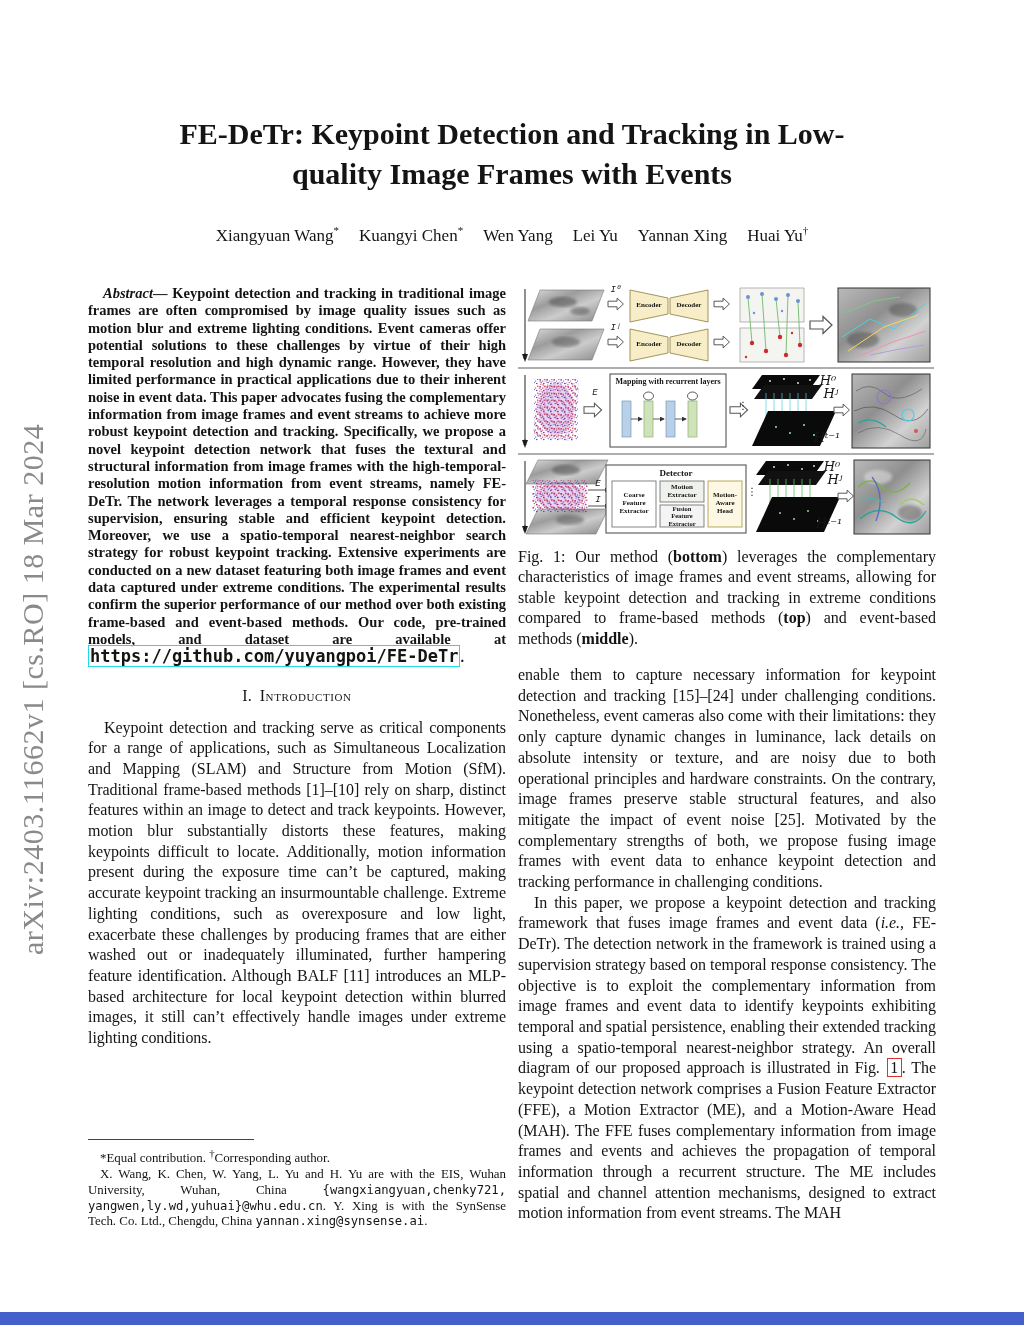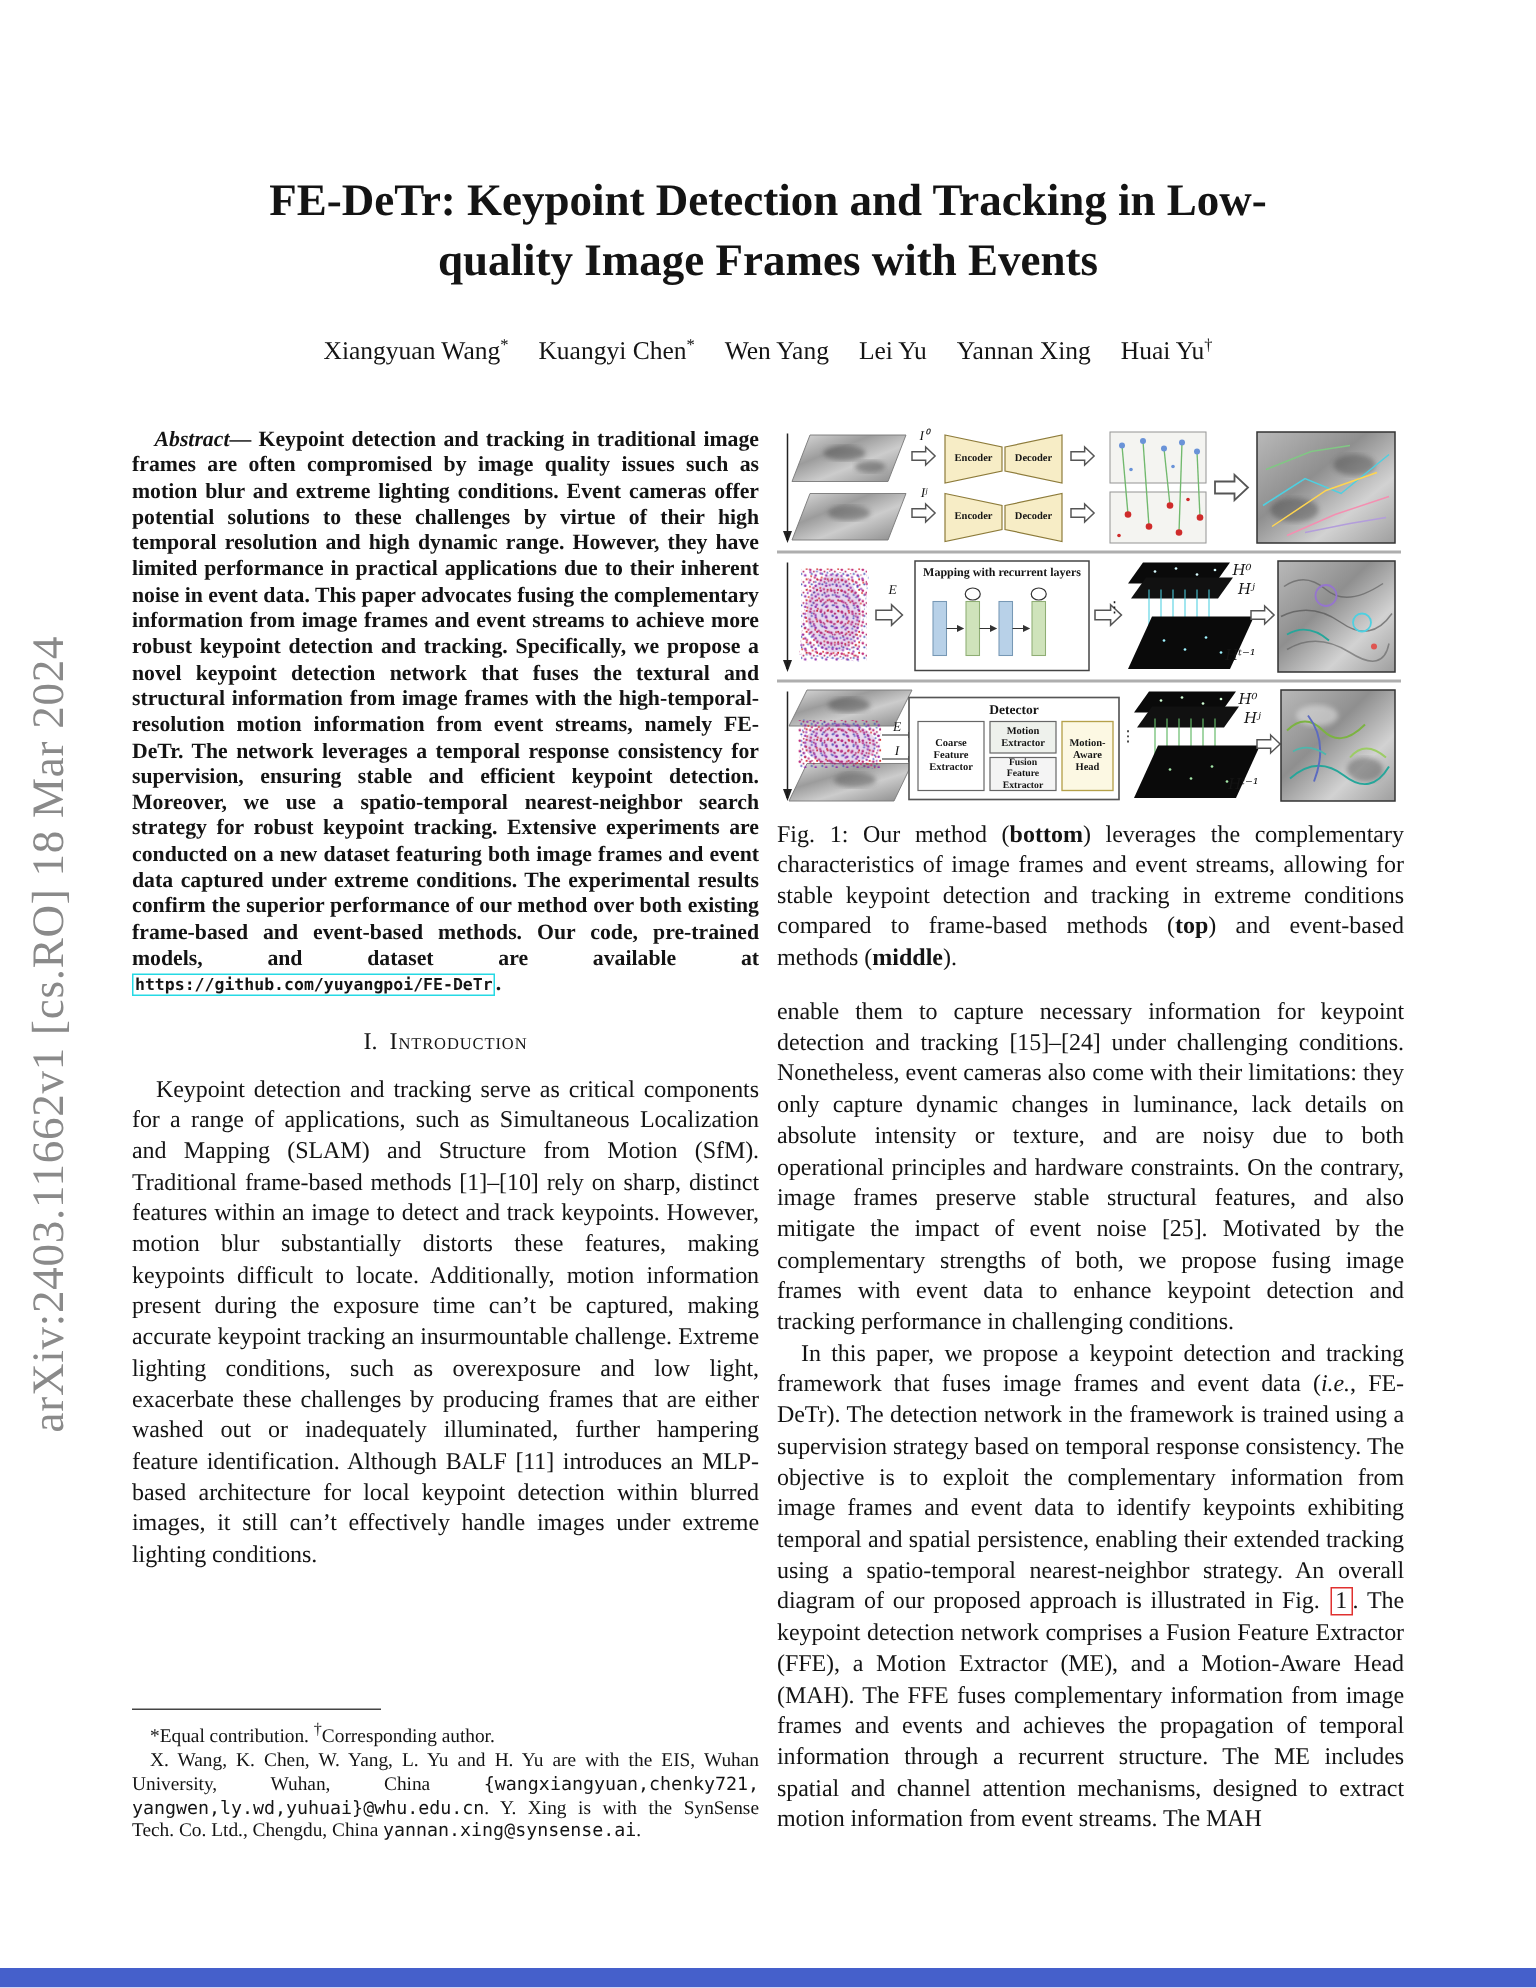--- a/index.html
+++ b/index.html
@@ -28,21 +28,21 @@
   
   .col { position:absolute; top:285px; width:418px; }
   .col-left  { left:88px;  height:950px; overflow:hidden; }
   .col-right { left:518px; }
   .abstract {
     margin:0; font-weight:700; font-size:14.5px; line-height:17.3px;
     text-align:justify; text-indent:15px;
   }
   .abstract .alabel { font-style:italic; }
   .urlbox {
-    font-family:"DejaVu Sans Mono", monospace; font-size:11px; font-weight:700;
+    font-family:"DejaVu Sans Mono", monospace; font-size:17px; font-weight:700;
     border:1.5px solid #25d9e4; padding:0 1px;
     -webkit-box-decoration-break:clone; box-decoration-break:clone;
   }
   .sec-head { margin:20px 0 13px 0; text-align:center; font-size:16px; }
   .sec-head .sc { font-variant:small-caps; letter-spacing:0.6px; margin-left:8px; }
   .para { margin:0; font-size:16px; line-height:20.7px; text-align:justify; letter-spacing:-0.05px; }
   .indent { text-indent:16px; }
   .figref { border:1.2px solid #e0312f; padding:0 2.5px; margin-left:1px; }
   
   .footnotes {
@@ -54,22 +54,22 @@
   .mono { font-family:"DejaVu Sans Mono", monospace; font-size:12.2px; }
   
   .figure { position:relative; width:418px; }
   .frow { position:relative; width:416px; height:80px; }
   .frow svg { position:absolute; left:0; top:0; }
   .fsep { height:2px; background:#aeaeae; margin:2px 0; width:416px; }
   .flab {
     position:absolute; font-size:7px; font-weight:700; line-height:1.12;
     display:flex; align-items:center; justify-content:center; text-align:center;
   }
-  .fi { font-family:Liberation Serif, serif; font-style:italic; font-weight:400; font-size:9px; }
-  .fh { font-family:"DejaVu Serif", serif; font-style:italic; font-weight:400; font-size:10px; }
+  .fi { font-family:Liberation Mono, monospace; font-style:italic; font-weight:400; font-size:9px; }
+  .fh { font-family:"DejaVu Serif", serif; font-style:italic; font-weight:400; font-size:13px; }
   .fdots { font-size:10px; font-weight:400; }
   .fcaption { margin-top:10px; font-size:16px; line-height:20.4px; text-align:justify; }
   .rtext { margin-top:16px; }
   .rtext .para + .para { margin-top:0; }
   
   .bottom-bar { position:absolute; left:0; right:0; bottom:0; height:13px; background:#4560cb; }
 </style>
 </head>
 <body>
 

